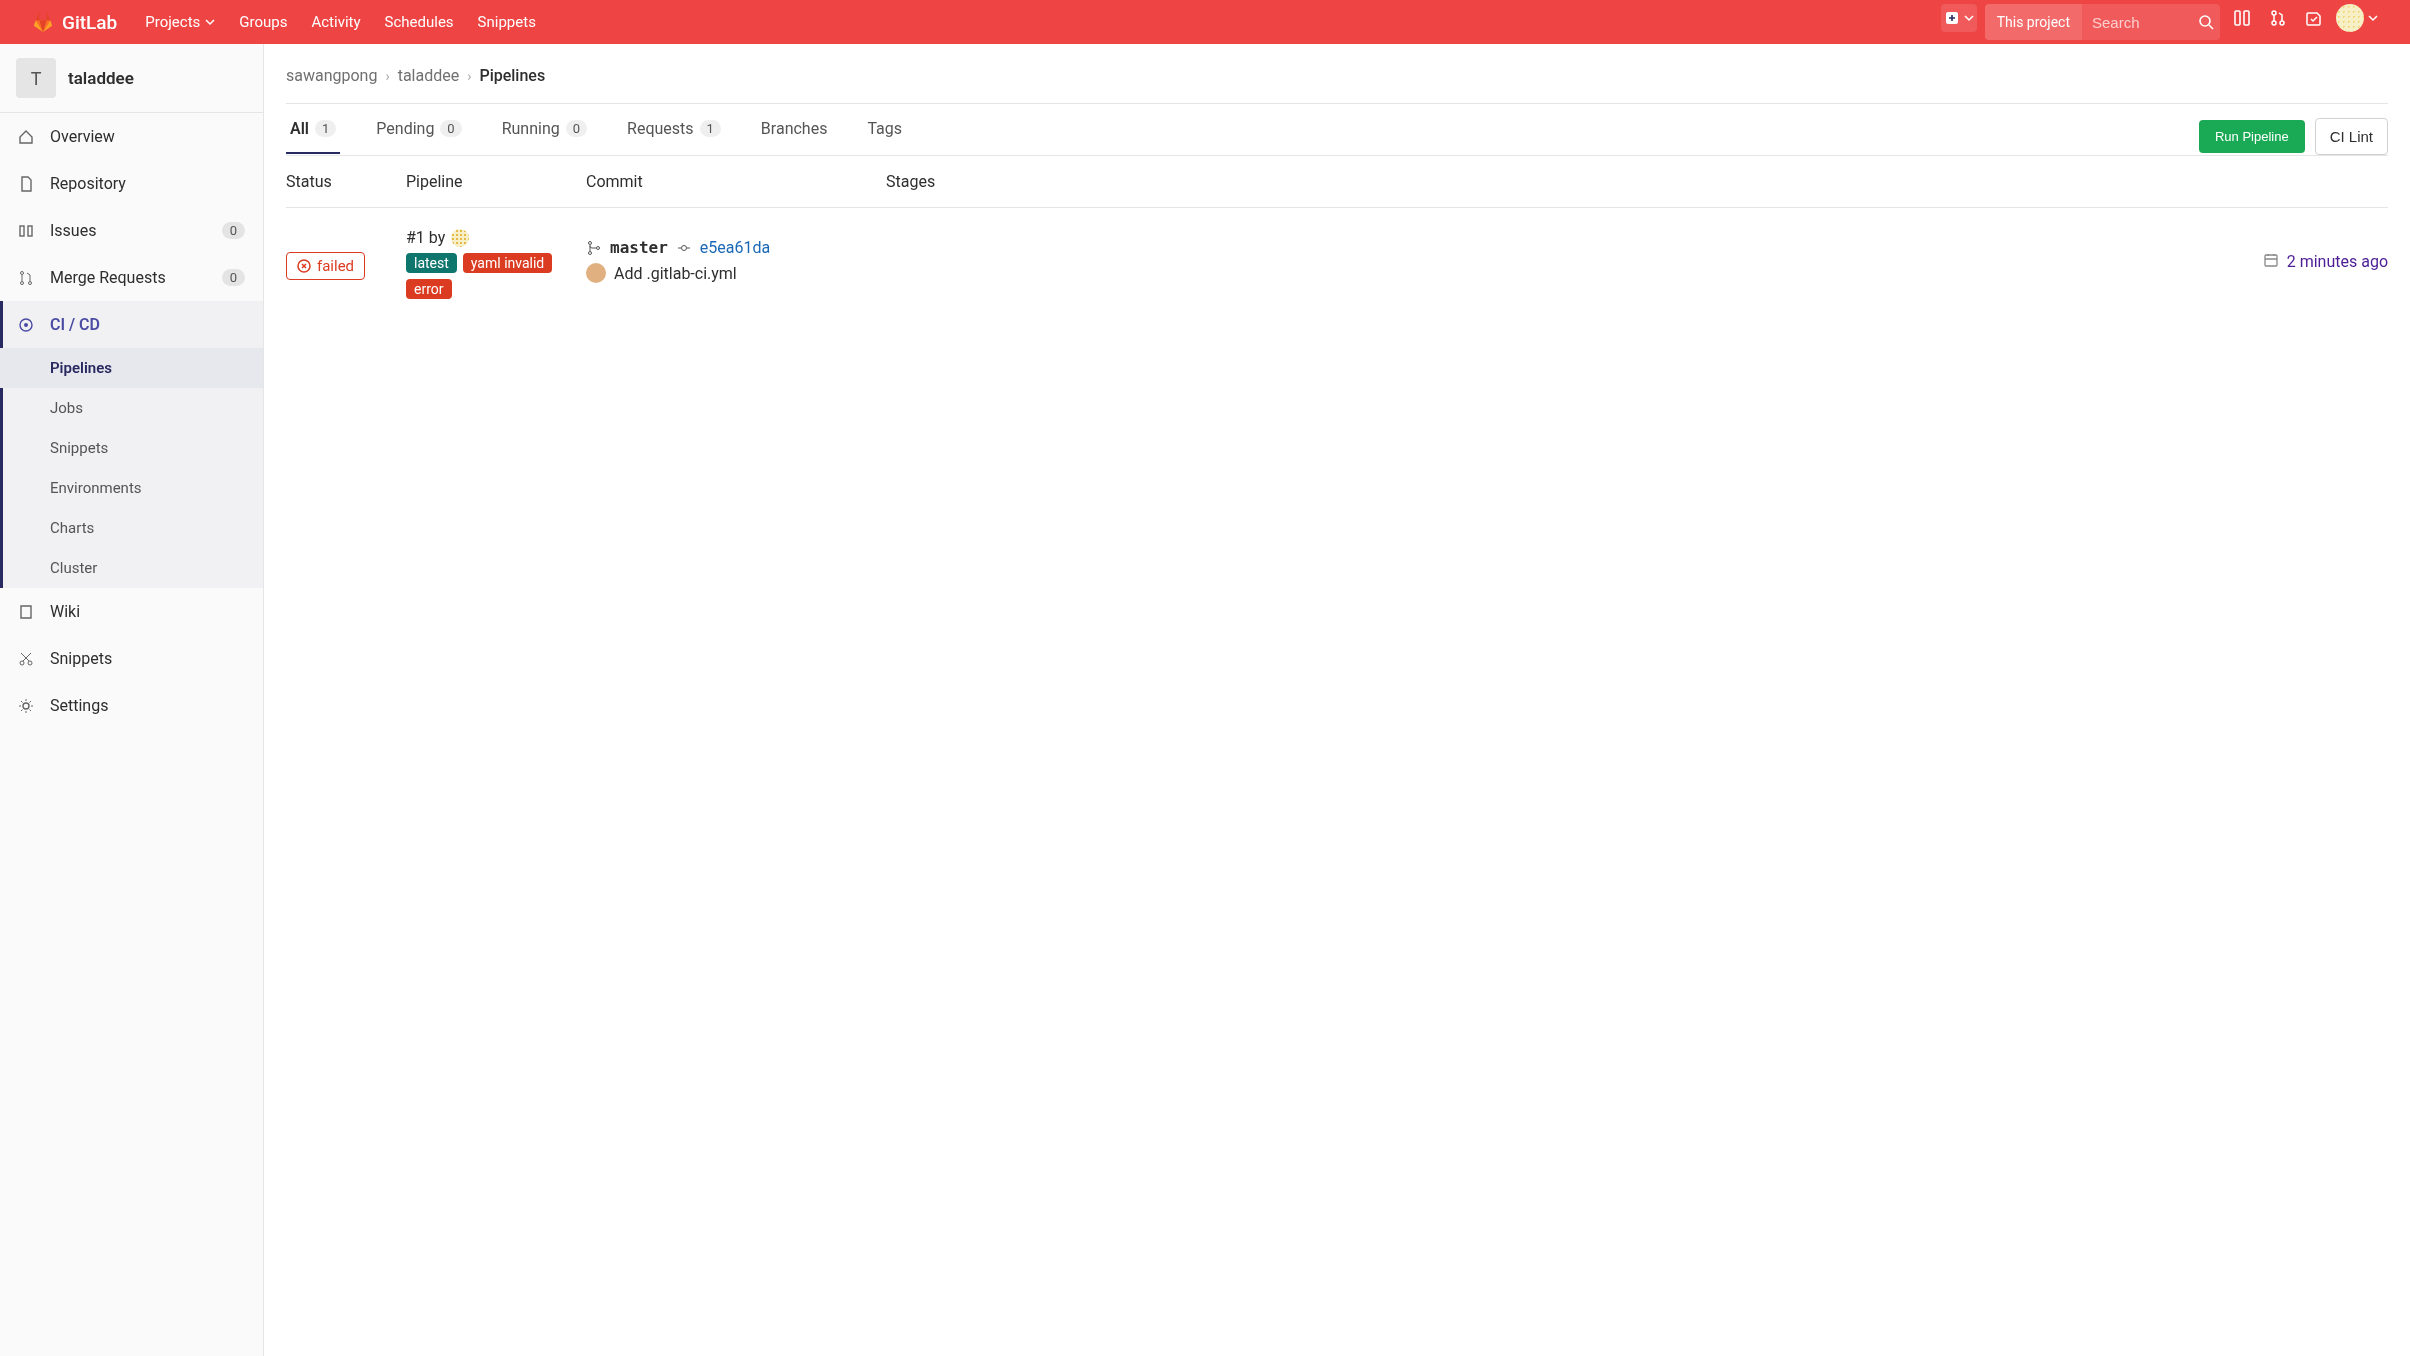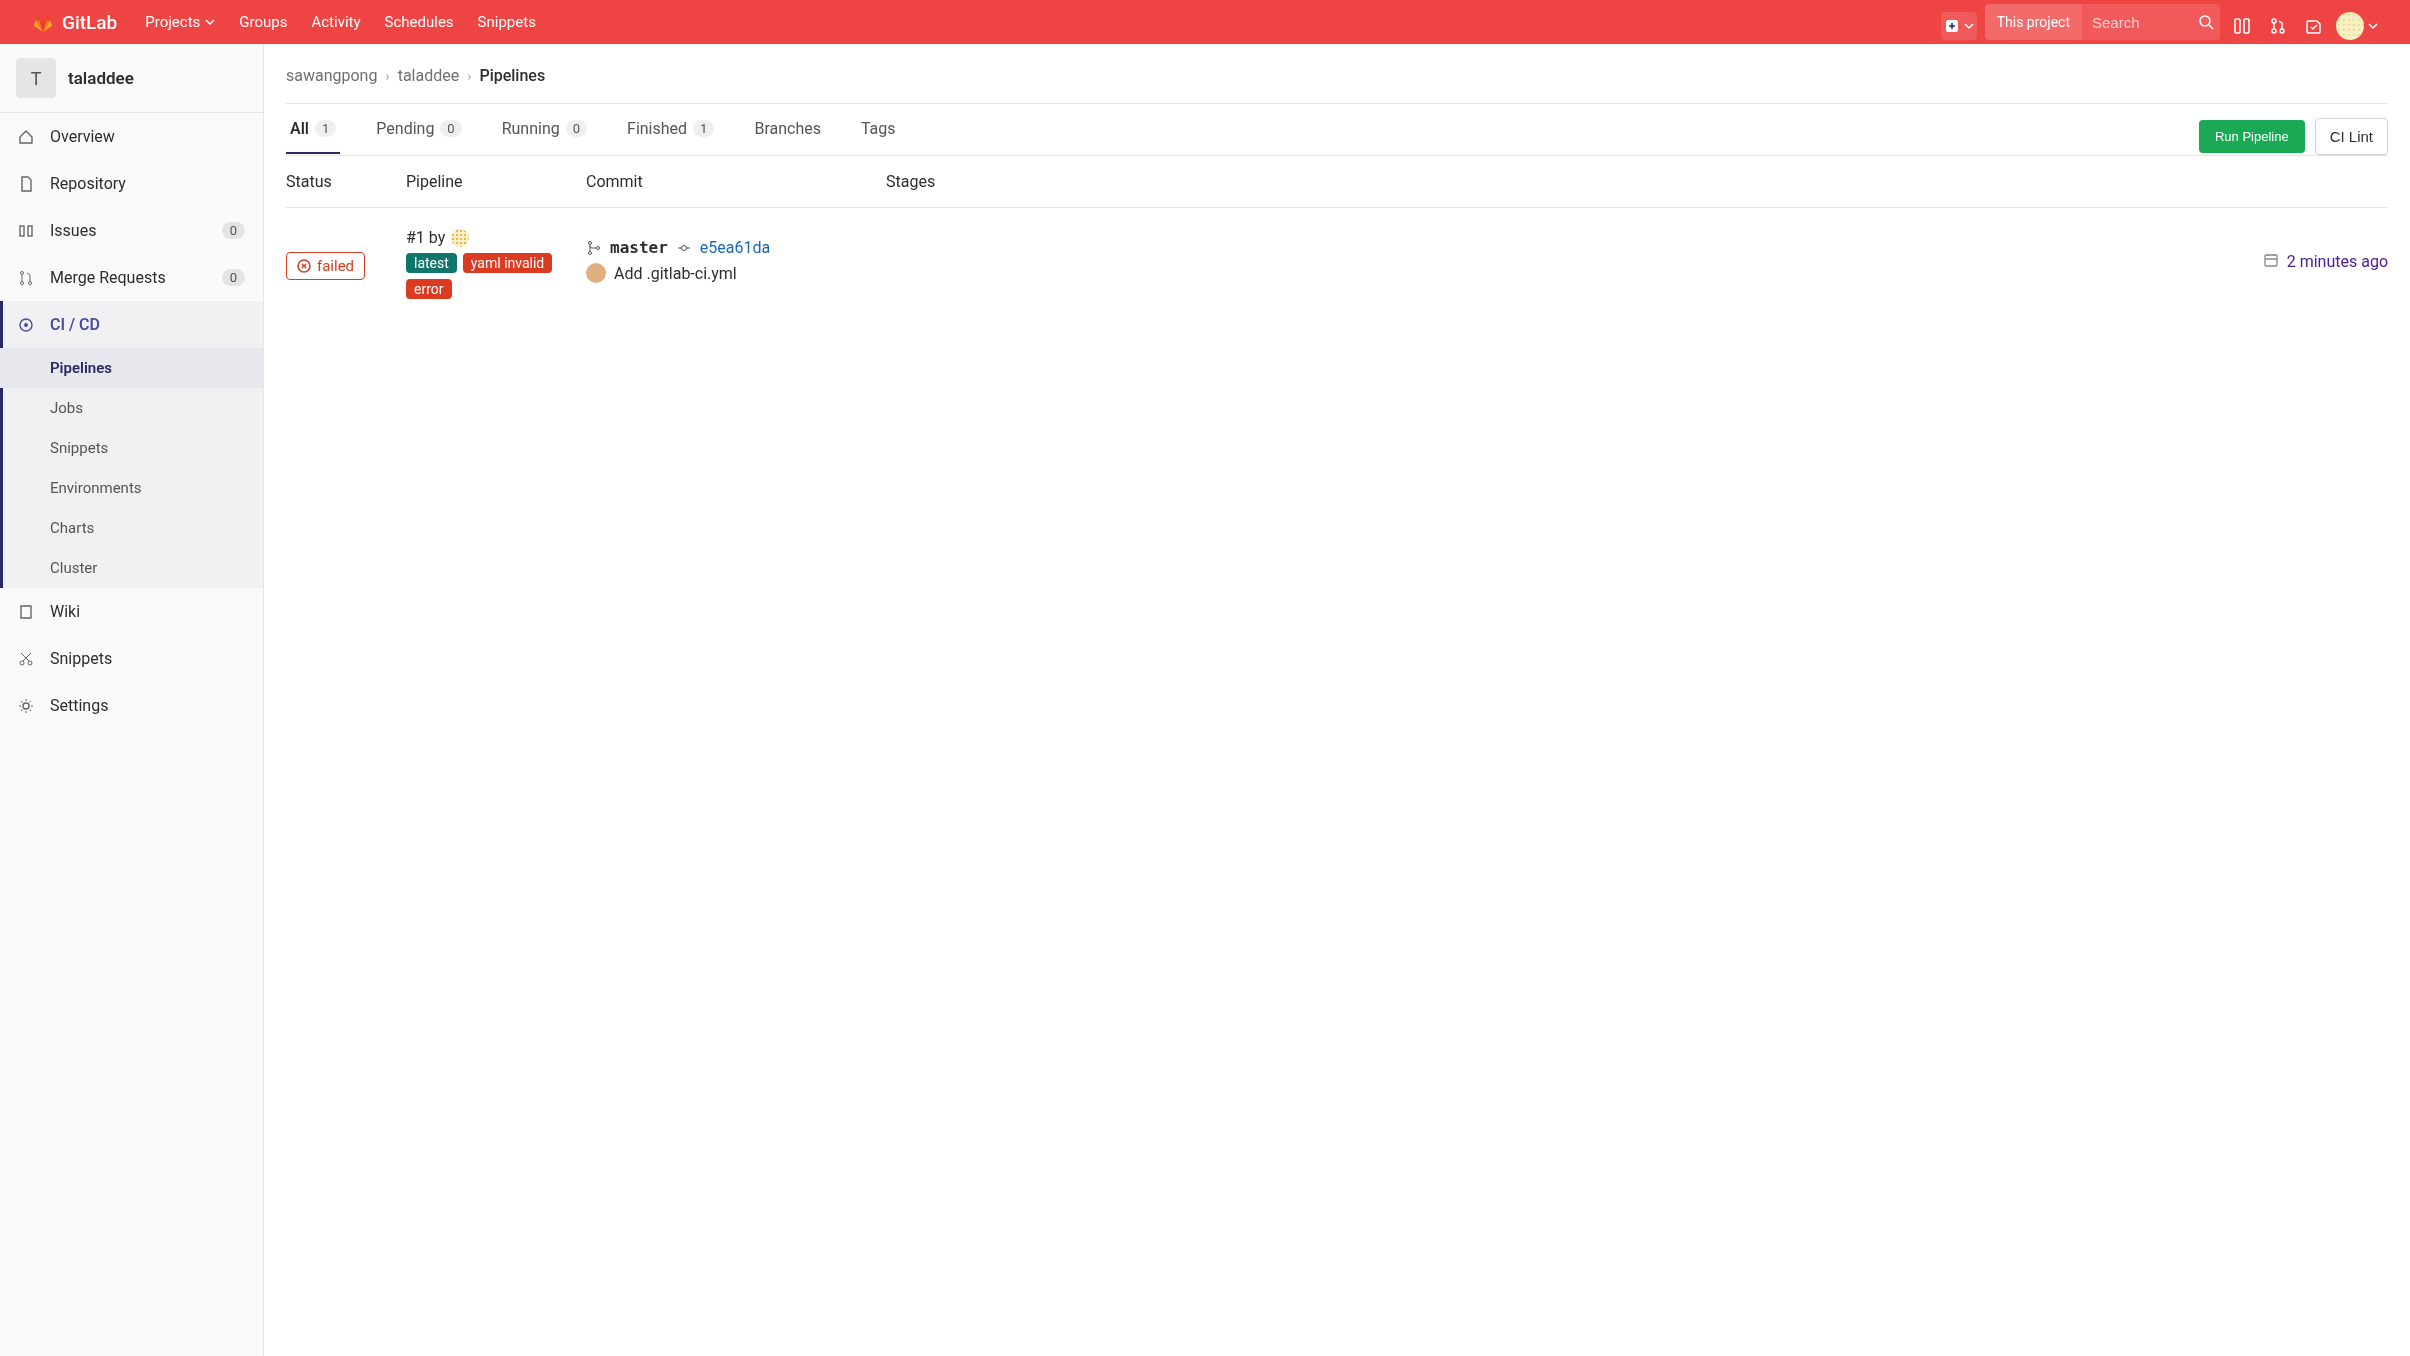--- a/index.html
+++ b/index.html
@@ -5,21 +5,21 @@
 * { margin:0; padding:0; box-sizing:border-box; }
 body { font-family:-apple-system,BlinkMacSystemFont,"Segoe UI",Roboto,sans-serif; background:#fff; color:#2e2e2e; }
 
 
 .navbar { background:#ef4444; height:44px; display:flex; align-items:center; padding:0 32px; color:#fff; }
 .navbar .logo { display:flex; align-items:center; margin-right:16px; font-size:19px; font-weight:500; }
 .navbar .logo svg { margin-right:8px; }
 .navbar .nav-links { display:flex; align-items:center; }
 .navbar .nav-links a { color:#fff; text-decoration:none; padding:0 12px; font-size:15px; display:flex; align-items:center; }
 .navbar .spacer { flex:1; }
-.navbar .right-group { display:flex; align-items:flex-end; gap:8px; }
+.navbar .right-group { display:flex; align-items:flex-start; gap:8px; }
 .navbar .plus-btn { background:rgba(255,255,255,0.12); border-radius:4px; width:36px; height:28px; display:flex; align-items:center; justify-content:center; cursor:pointer; }
 .navbar .search-wrap { display:flex; align-items:center; background:rgba(255,255,255,0.12); border-radius:4px; height:36px; }
 .navbar .search-wrap .scope { background:rgba(255,255,255,0.10); padding:0 12px; color:#fff; font-size:14px; height:100%; display:flex; align-items:center; border-radius:4px 0 0 4px; }
 .navbar .search-wrap input { background:transparent; border:none; color:#fff; padding:0 10px; font-size:15px; width:110px; outline:none; }
 .navbar .search-wrap input::placeholder { color:rgba(255,255,255,0.7); }
 .navbar .icon-btn { width:28px; height:28px; display:flex; align-items:center; justify-content:center; cursor:pointer; color:#fff; }
 .navbar .avatar { width:28px; height:28px; border-radius:50%; background:radial-gradient(circle,#f3d879 1px,transparent 1px); background-size:5px 5px; background-color:#f7efc6; }
 .navbar .avatar-wrap { display:flex; align-items:center; gap:4px; }
 .navbar svg.caret { width:10px; height:10px; }
 
@@ -272,21 +272,21 @@
           </div>
         <div class="tab">
             <span>Pending</span>
             <span class="pill">0</span>
           </div>
         <div class="tab">
             <span>Running</span>
             <span class="pill">0</span>
           </div>
         <div class="tab">
-            <span>Finished</span>
+            <span>Requests</span>
             <span class="pill">1</span>
           </div>
         <div class="tab">
             <span>Branches</span>
           </div>
         <div class="tab">
             <span>Tags</span>
           </div>
       </div>
       <div class="tab-spacer"></div>

